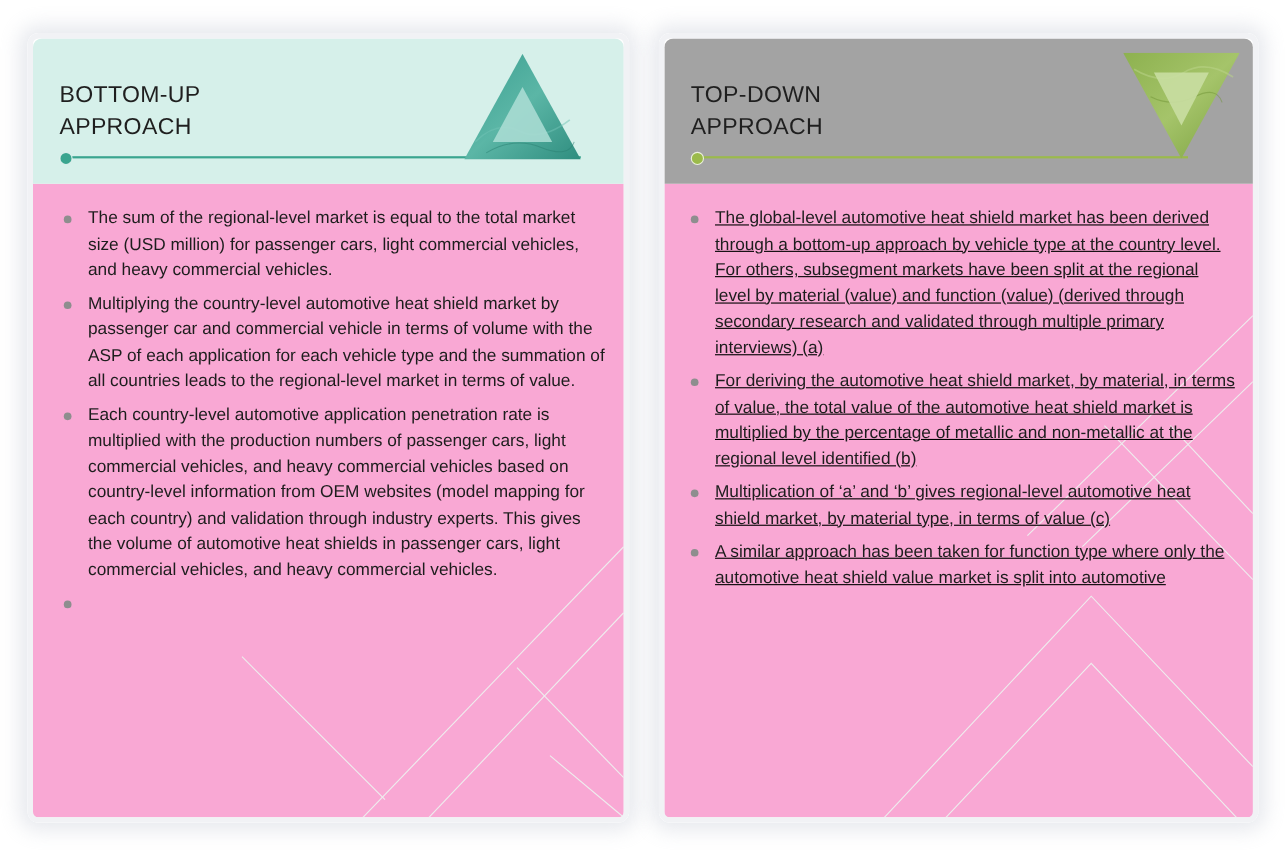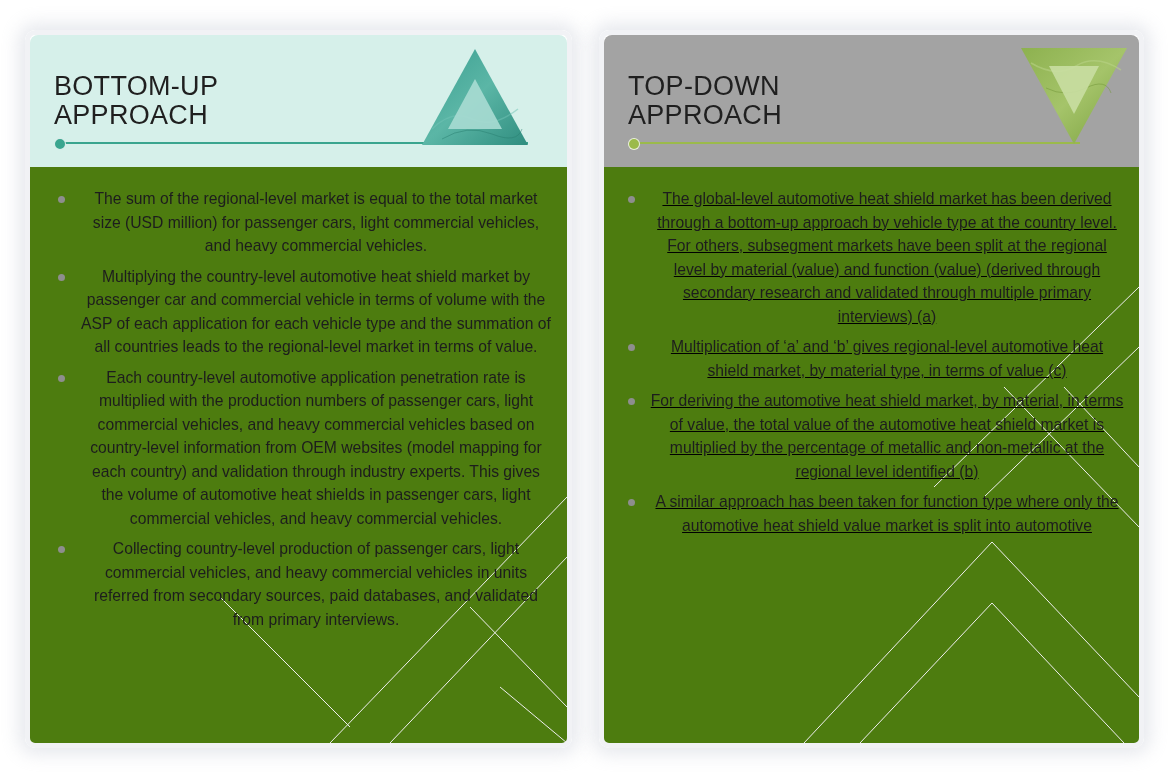--- a/index.html
+++ b/index.html
@@ -47,21 +47,21 @@
       border-radius: 8px 8px 0 0;
       z-index: 2;
     }
     .card.left .header { background: #d6f0ea; }
     .card.right .header { background: #a3a3a3; }
 
     .header-title {
       position: absolute;
       left: 24px;
       top: 37px;
-      font-size: 27px;
+      font-size: 21px;
       line-height: 29px;
       color: #1f1f1f;
       letter-spacing: 0.3px;
       font-family: "Liberation Sans", "DejaVu Sans", sans-serif;
     }
     .header-title span { display: block; }
 
     .header-line {
       position: absolute;
       left: 28px;
@@ -89,23 +89,22 @@
     }
     .card.left .tri-icon { left: 392px; top: 14px; width: 106px; height: 96px; }
     .card.right .tri-icon { left: 417px; top: 13px; width: 106px; height: 96px; }
 
     .body {
       position: absolute;
       top: 137px;
       left: 5px;
       right: 5px;
       bottom: 5px;
-      background: #4d7c0f;
+      background: #f9a8d4;
       z-index: 1;
-      text-align: center;
     }
     .bg-lines {
       position: absolute;
       inset: 0;
       z-index: 0;
     }
 
     ul.bullets {
       position: absolute;
       margin: 0;
@@ -170,21 +169,21 @@
           <polyline points="360,576 537,390"></polyline>
           <polyline points="190,430 320,560"></polyline>
           <polyline points="470,520 537,576"></polyline>
           <polyline points="440,440 537,540"></polyline>
         </g>
       </svg>
       <ul class="bullets">
         <li><span class="dot"></span><span>The sum of the regional-level market is equal to the total market size (USD million) for passenger cars, light commercial vehicles, and heavy commercial vehicles.</span></li>
         <li><span class="dot"></span><span>Multiplying the country-level automotive heat shield market by passenger car and commercial vehicle in terms of volume with the ASP of each application for each vehicle type and the summation of all countries leads to the regional-level market in terms of value.</span></li>
         <li><span class="dot"></span><span>Each country-level automotive application penetration rate is multiplied with the production numbers of passenger cars, light commercial vehicles, and heavy commercial vehicles based on country-level information from OEM websites (model mapping for each country) and validation through industry experts. This gives the volume of automotive heat shields in passenger cars, light commercial vehicles, and heavy commercial vehicles.</span></li>
-        <li><span class="dot"></span><span>Collecting country-level production of passenger cars, light commercial vehicles, and heavy commercial vehicles in units referred from secondary sources, paid databases, and validated from primary interviews.</span></li>
+        <li><span class="dot"></span></li>
       </ul>
     </div>
     <div class="card-frame"></div>
   </div>
 
   <div class="card right">
     <div class="header">
       <div class="header-title">
         <span>TOP-DOWN</span>
         <span>APPROACH</span>
@@ -212,21 +211,21 @@
           <polyline points="200,576 388,375 535,530"></polyline>
           <polyline points="256,576 388,436 520,576"></polyline>
           <polyline points="400,220 535,360"></polyline>
           <polyline points="460,220 535,300"></polyline>
           <polyline points="330,320 535,120"></polyline>
           <polyline points="380,330 535,180"></polyline>
         </g>
       </svg>
       <ul class="bullets">
         <li><span class="dot"></span><span>The global-level automotive heat shield market has been derived through a bottom-up approach by vehicle type at the country level. For others, subsegment markets have been split at the regional level by material (value) and function (value) (derived through secondary research and validated through multiple primary interviews) (a)</span></li>
+        <li><span class="dot"></span><span>For deriving the automotive heat shield market, by material, in terms of value,  the total value of the automotive heat shield market is multiplied by the percentage of metallic and non-metallic at the regional level identified (b)</span></li>
         <li><span class="dot"></span><span>Multiplication of ‘a’ and ‘b’ gives regional-level automotive heat shield market, by material type, in terms of value (c)</span></li>
-        <li><span class="dot"></span><span>For deriving the automotive heat shield market, by material, in terms of value,  the total value of the automotive heat shield market is multiplied by the percentage of metallic and non-metallic at the regional level identified (b)</span></li>
         <li><span class="dot"></span><span>A similar approach has been taken for function type where only the automotive heat shield value market is split into automotive</span></li>
       </ul>
     </div>
     <div class="card-frame"></div>
   </div>
 
 </div>
 
 </body></html>

